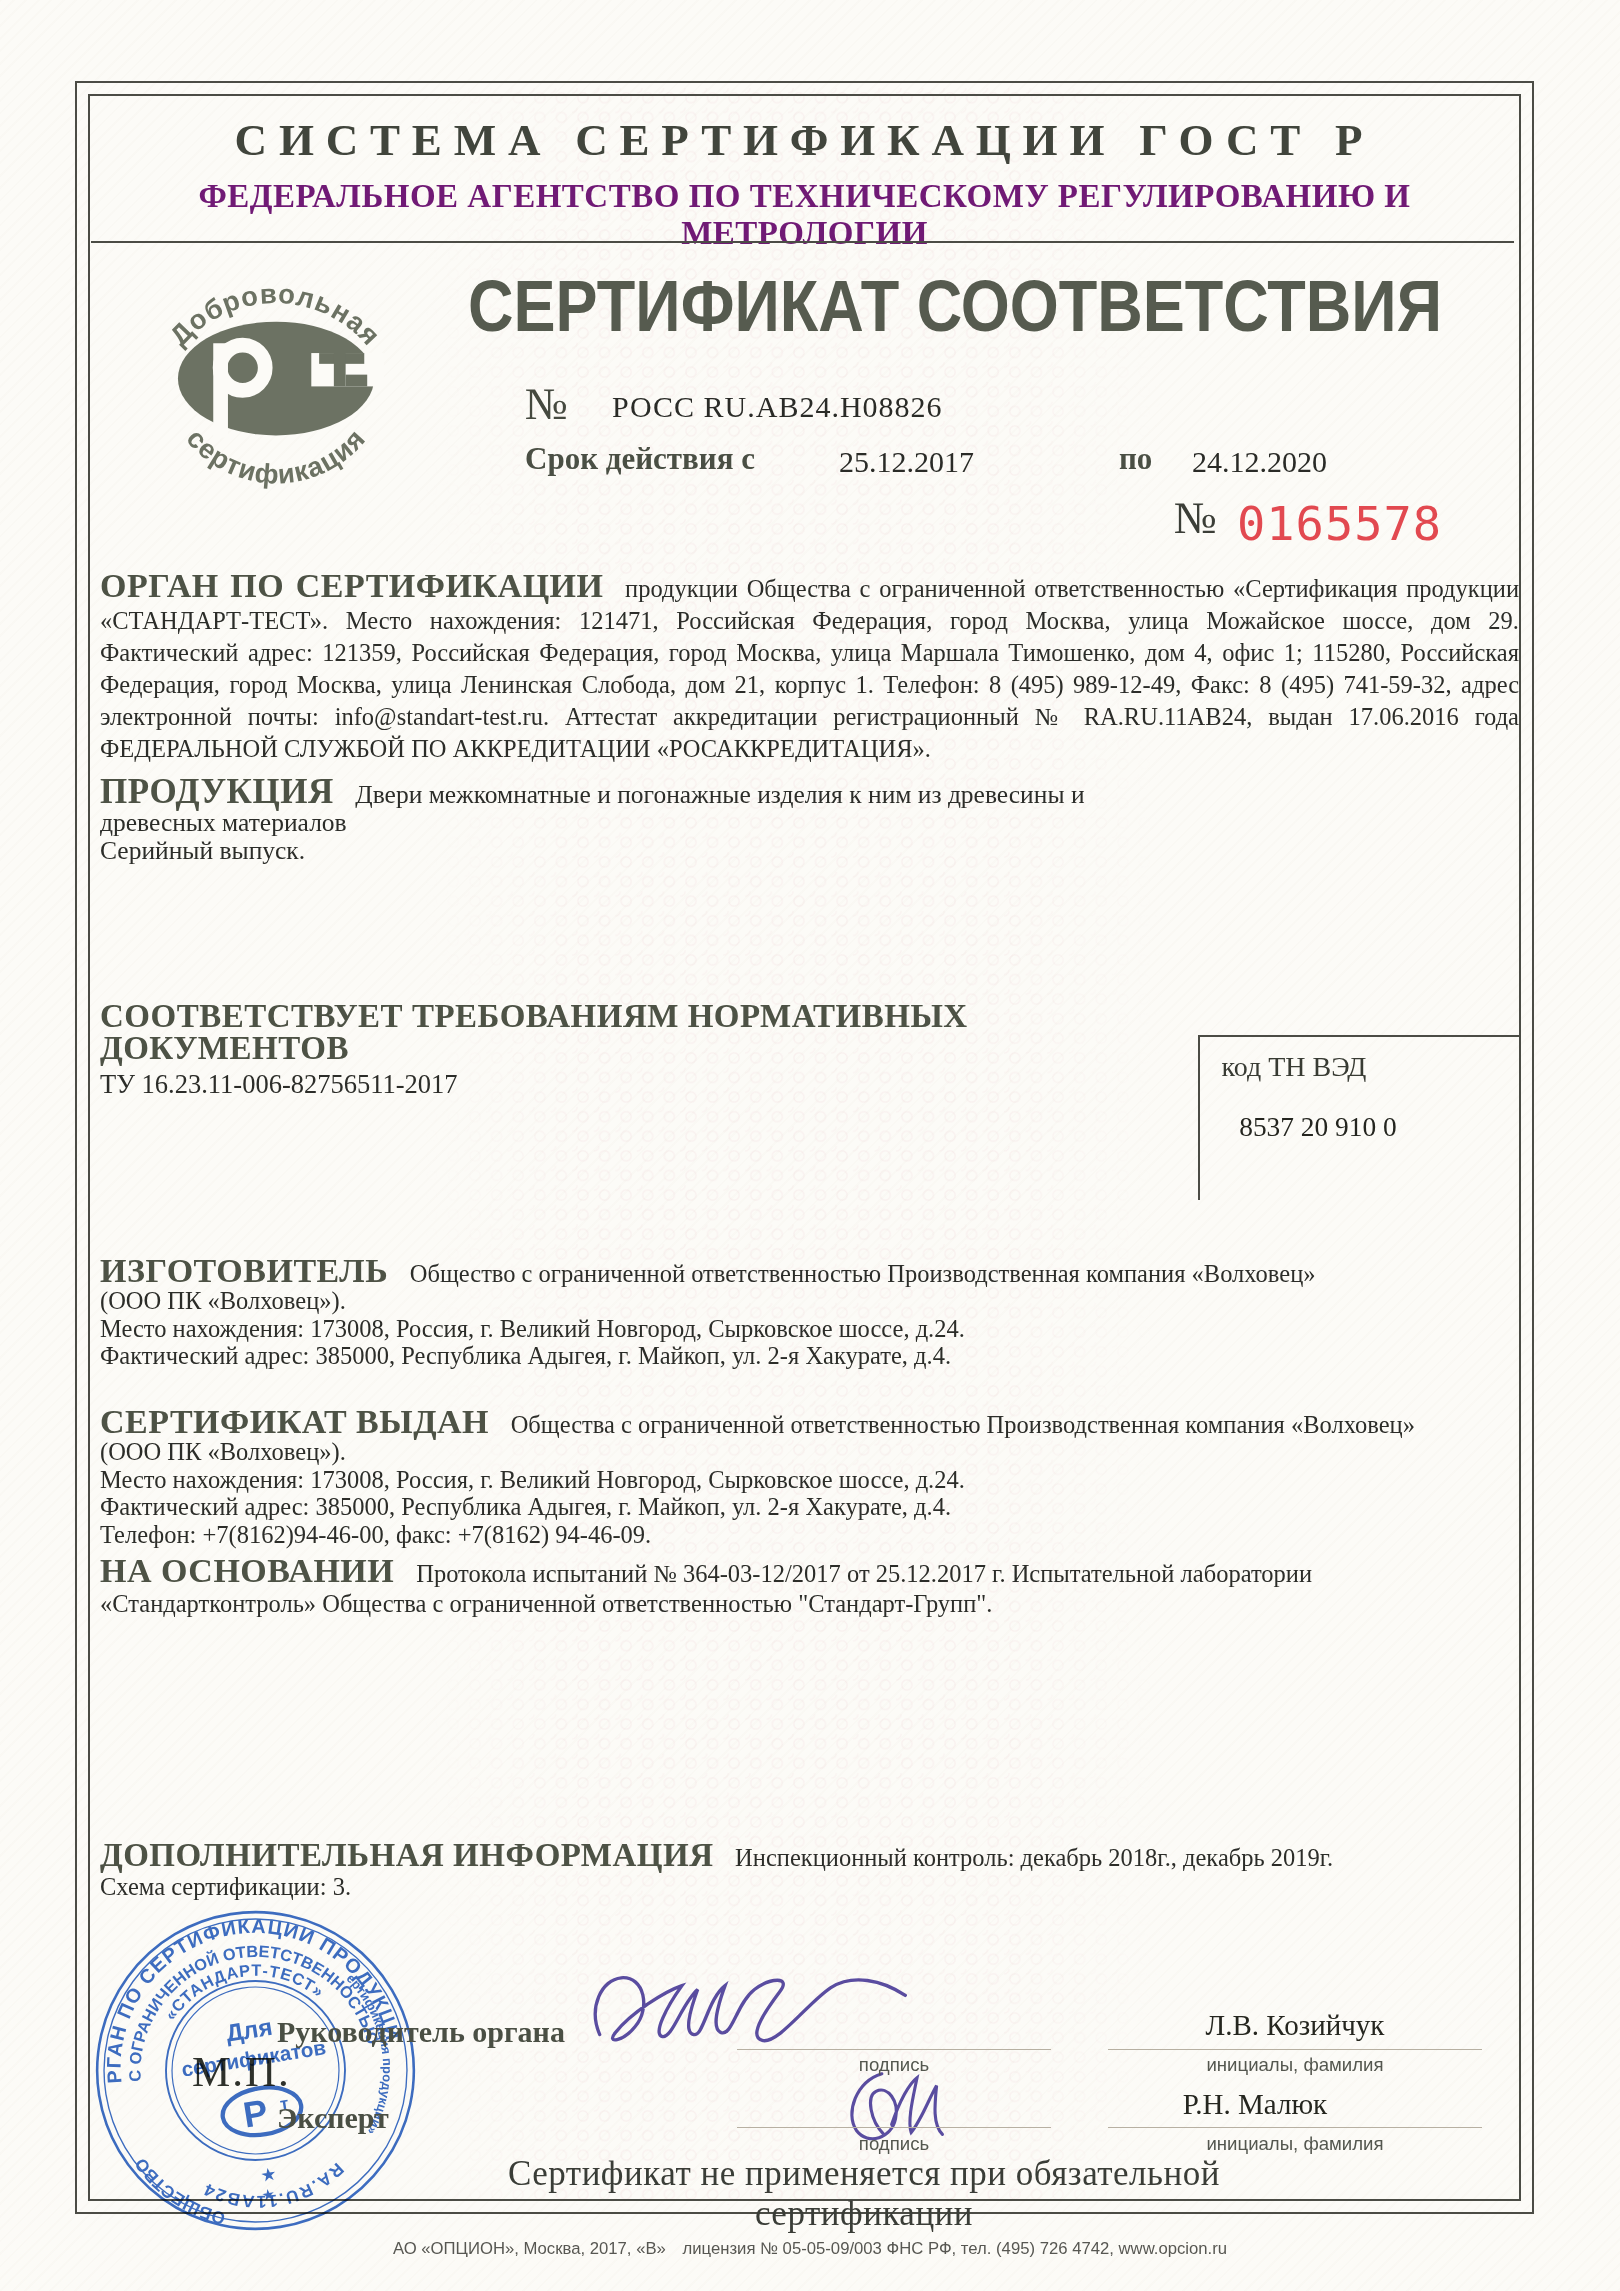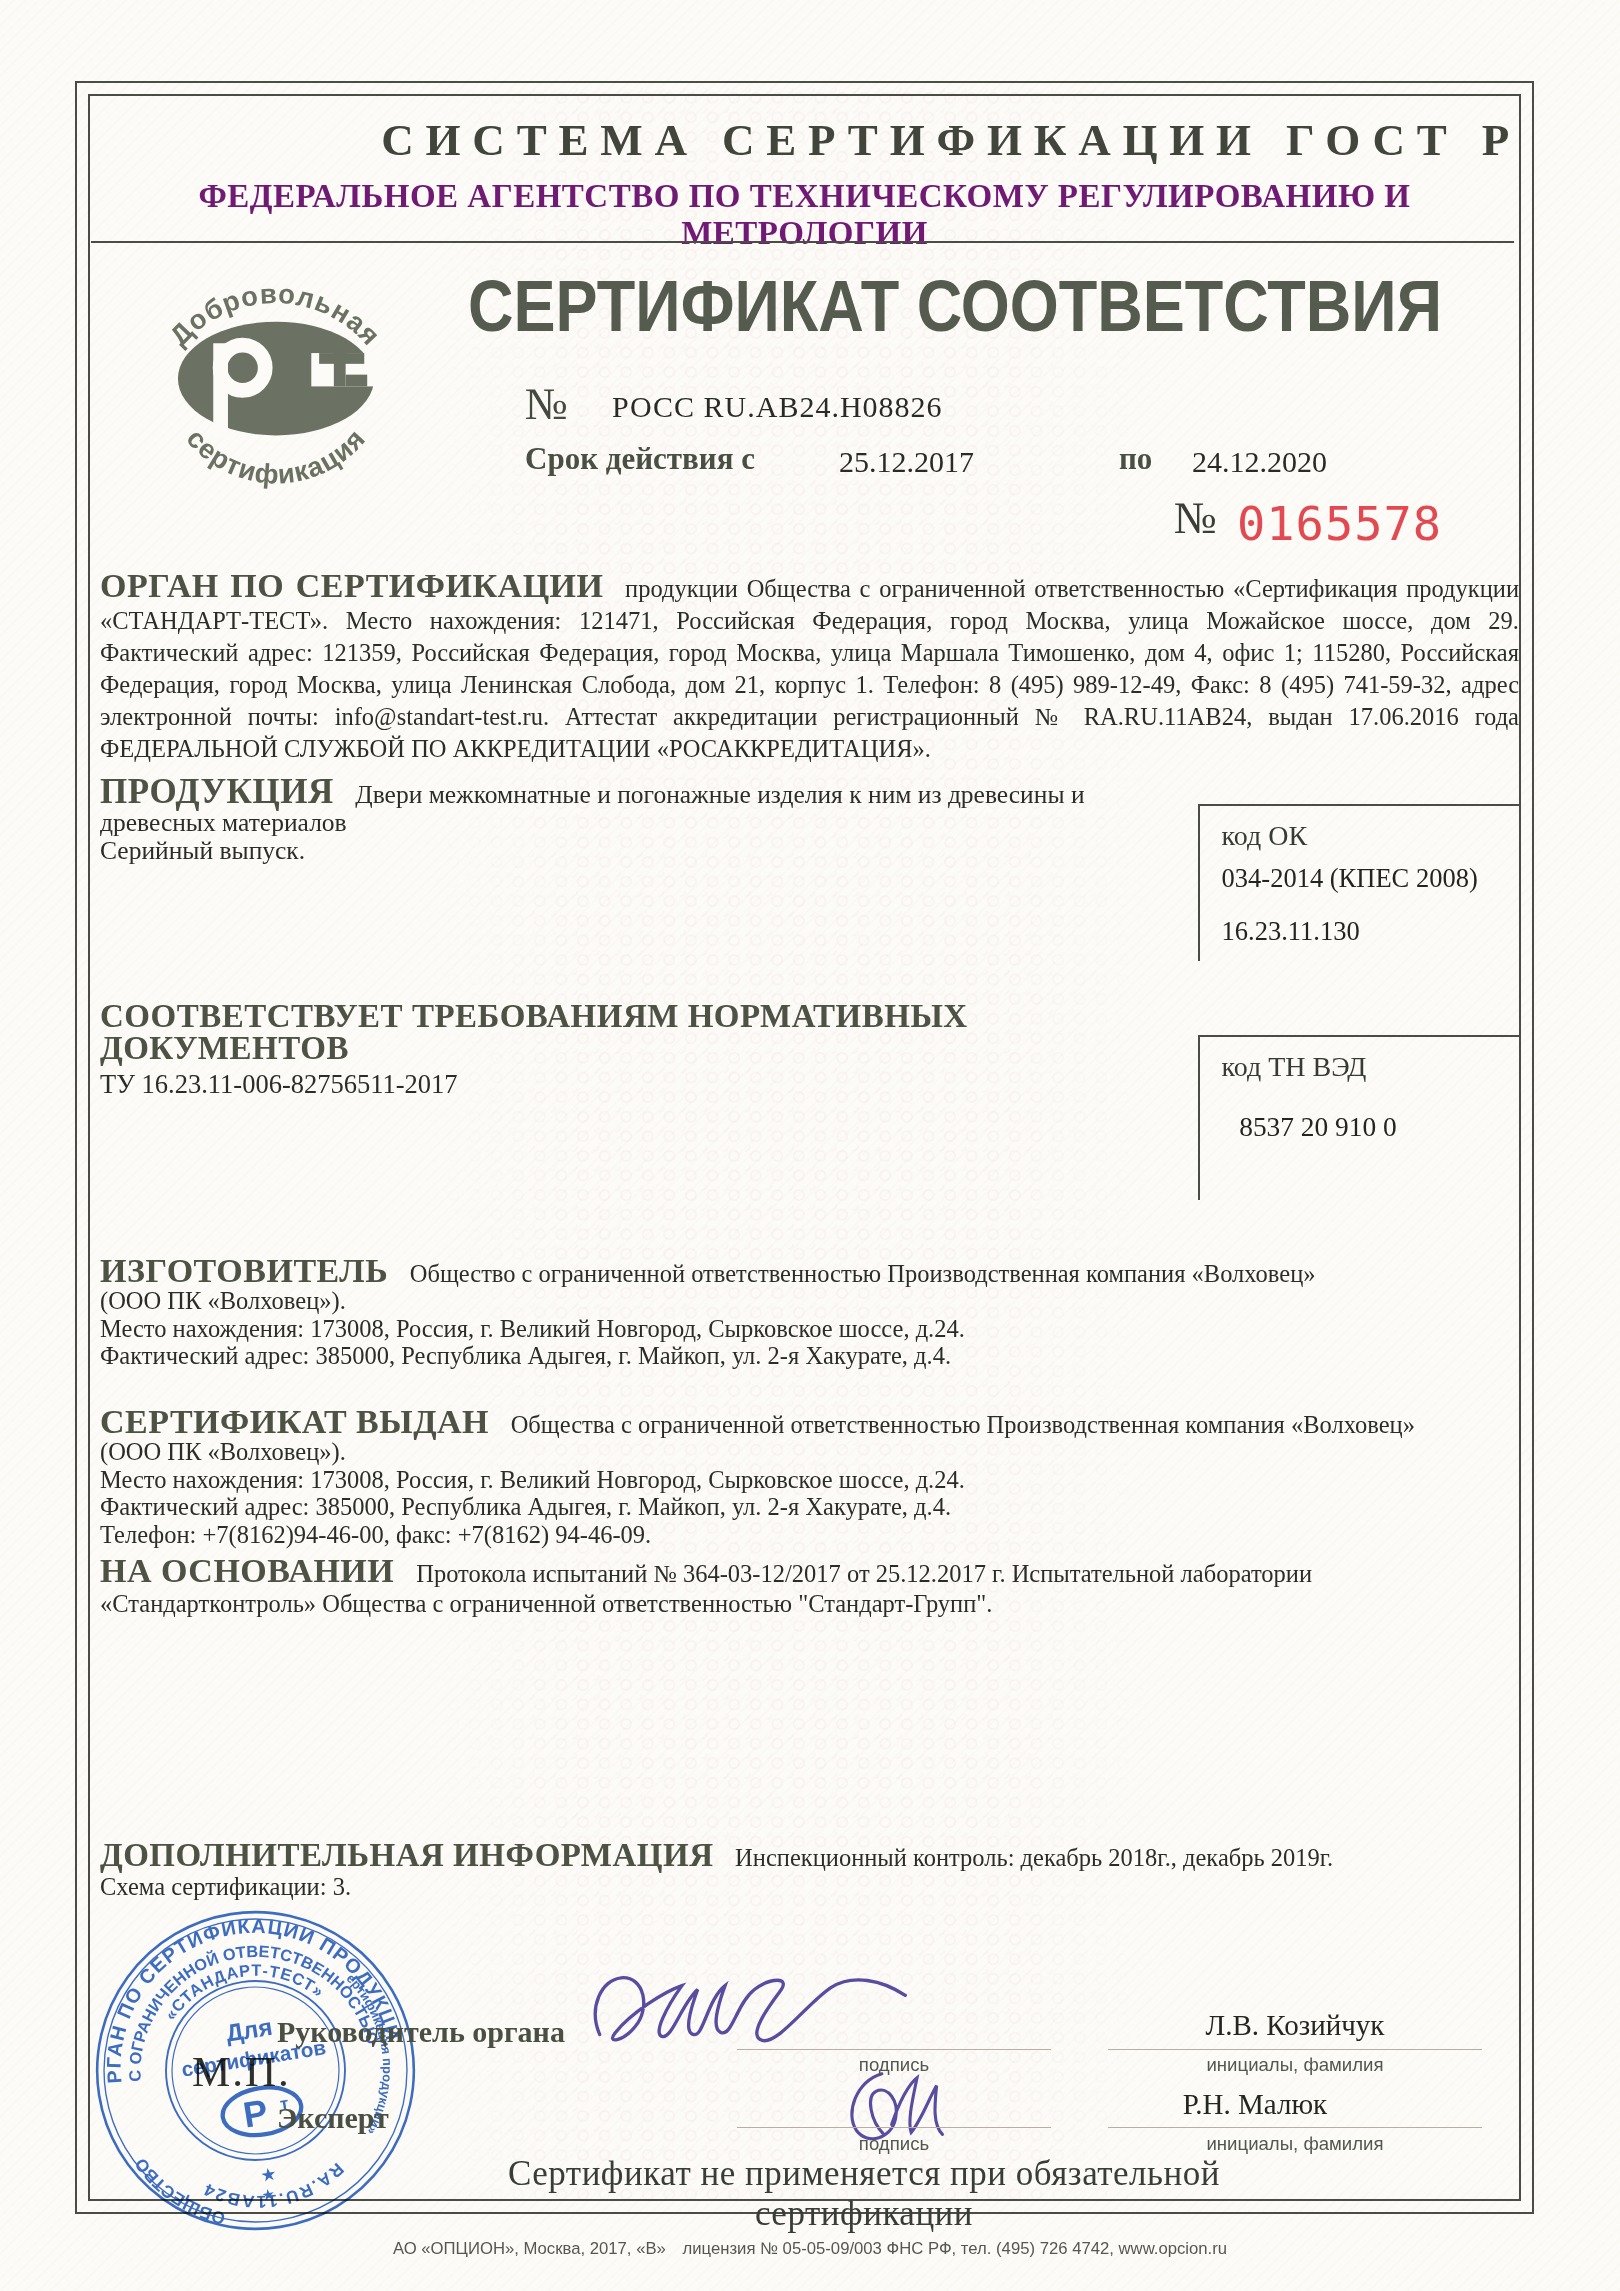--- a/index.html
+++ b/index.html
@@ -20,21 +20,21 @@
     opacity:.55;pointer-events:none;
   }
   .texture{
     position:absolute;inset:0;pointer-events:none;
     background-image:repeating-linear-gradient(135deg, rgba(210,200,182,0.05) 0 2px, transparent 2px 8.8px);
   }
   .frame-outer{position:absolute;left:75px;top:81px;width:1455px;height:2129px;border:2px solid #4b4c45;}
   .frame-inner{position:absolute;left:88px;top:94px;width:1429px;height:2103px;border:2.9px solid #4b4c45;}
   .header-sep{position:absolute;left:91px;top:241px;width:1423px;border-top:2px solid #4b4c45;}
 
-  .h1line{position:absolute;left:88px;top:114px;width:1433px;text-align:right;
+  .h1line{position:absolute;left:88px;top:114px;width:1433px;text-align:center;
     font-weight:bold;font-size:45px;letter-spacing:11.8px;color:#41453c;}
   .h2line{position:absolute;left:88px;top:178px;width:1433px;text-align:center;
     font-weight:bold;font-size:33px;letter-spacing:0.5px;color:#701a75;}
 
   .logo{position:absolute;left:123px;top:255px;width:306px;height:253px;}
   .title{position:absolute;left:420px;top:265px;width:1070px;text-align:center;
     font-family:"Liberation Sans","DejaVu Sans",sans-serif;font-weight:bold;
     font-size:65px;color:#565b4f;transform:scale(0.97,1.1);transform-origin:top center;white-space:nowrap;}
 
   .no-sign{position:absolute;left:525px;top:378px;font-size:45px;color:#45493f;}
@@ -151,25 +151,20 @@
   <div class="sec sec-organ">
     <span class="h">ОРГАН ПО СЕРТИФИКАЦИИ</span><span>продукции Общества с ограниченной ответственностью «Сертификация продукции «СТАНДАРТ-ТЕСТ». Место нахождения: 121471, Российская Федерация, город Москва, улица Можайское шоссе, дом 29. Фактический адрес: 121359, Российская Федерация, город Москва, улица Маршала Тимошенко, дом 4, офис 1; 115280, Российская Федерация, город Москва, улица Ленинская Слобода, дом 21, корпус 1. Телефон: 8 (495) 989-12-49, Факс: 8 (495) 741-59-32, адрес электронной почты: info@standart-test.ru.  Аттестат аккредитации регистрационный № RA.RU.11АВ24, выдан 17.06.2016 года ФЕДЕРАЛЬНОЙ СЛУЖБОЙ ПО АККРЕДИТАЦИИ «РОСАККРЕДИТАЦИЯ».</span>
   </div>
 
   <div class="sec sec-prod">
     <span class="h">ПРОДУКЦИЯ</span><span>Двери межкомнатные и погонажные изделия к ним из древесины и</span>
     <div>древесных материалов</div>
     <div>Серийный выпуск.</div>
   </div>
 
-  <div class="codebox box-ok">
-    <div class="lbl">код ОК</div>
-    <div class="val val1">034-2014 (КПЕС 2008)</div>
-    <div class="val val2">16.23.11.130</div>
-  </div>
 
   <div class="sec sec-conf">
     <span class="h">СООТВЕТСТВУЕТ ТРЕБОВАНИЯМ НОРМАТИВНЫХ ДОКУМЕНТОВ</span>
     <div class="line">ТУ 16.23.11-006-82756511-2017</div>
   </div>
 
   <div class="codebox box-tn">
     <div class="lbl">код ТН ВЭД</div>
     <div class="val val1">8537 20 910 0</div>
   </div>

